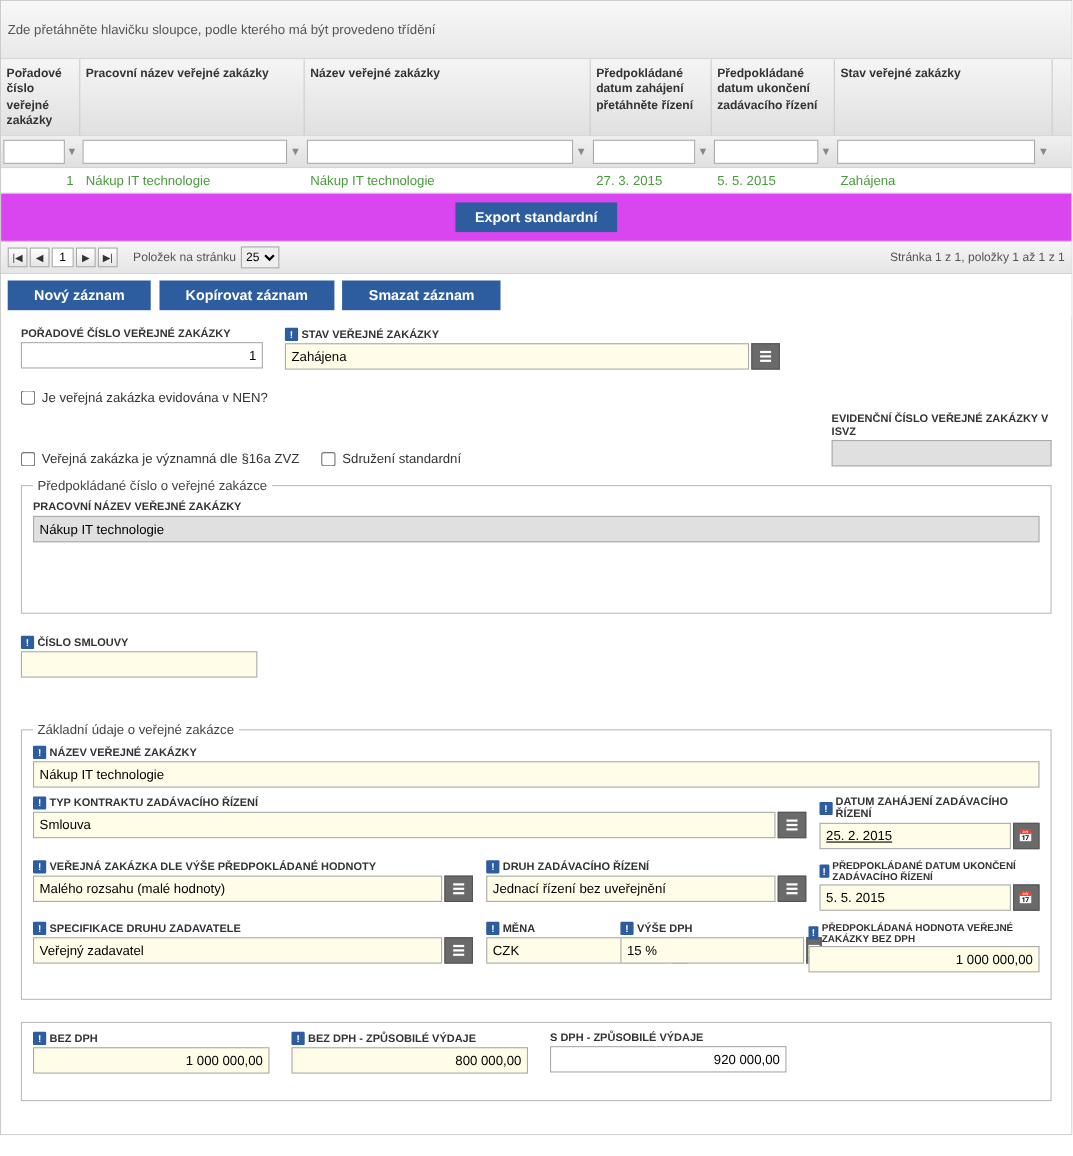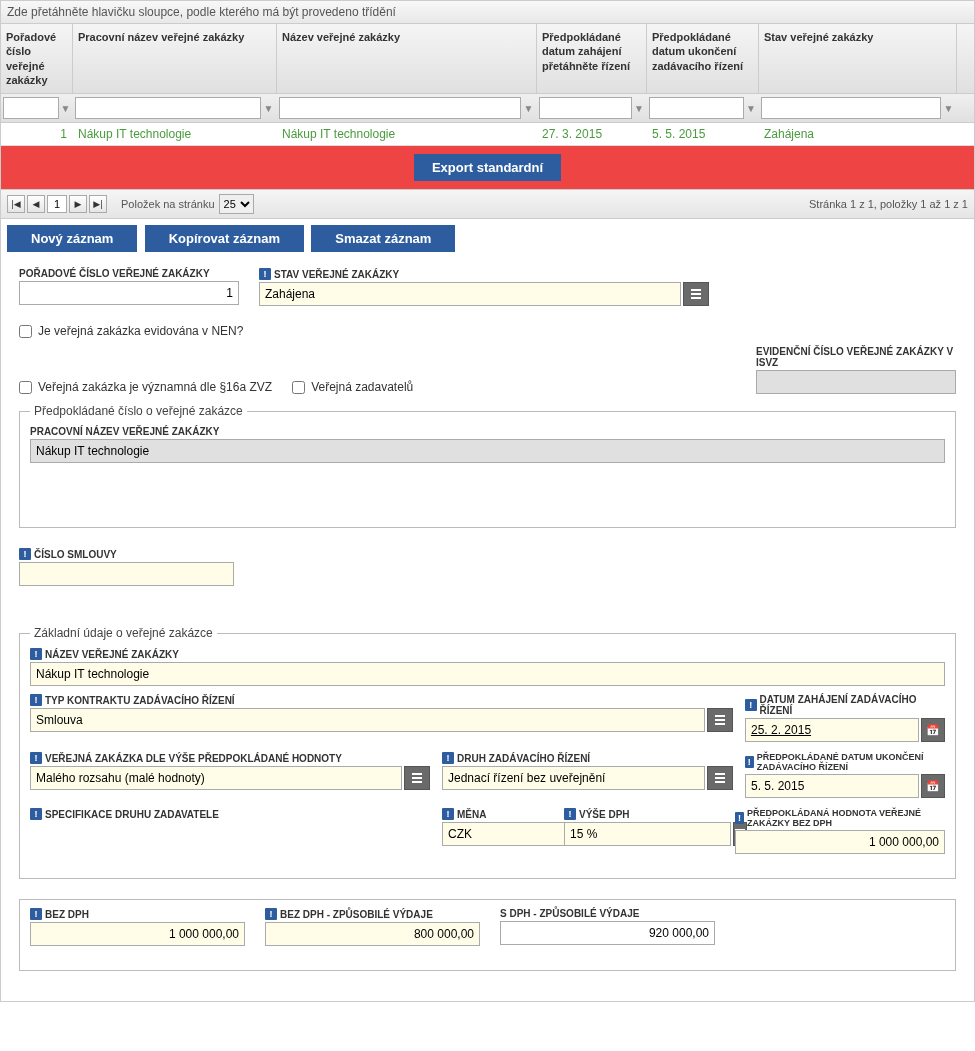--- a/index.html
+++ b/index.html
@@ -1,34 +1,34 @@
 <!DOCTYPE html>
 <html><head>
 <meta charset="utf-8">
 <style>
 * { box-sizing: border-box; margin: 0; padding: 0; font-family: Arial, sans-serif; }
 body { background: #fff; font-size: 12px; color: #333; }
 .container { width: 975px; background: #fff; border: 1px solid #ccc; }
-.group-hint { background: linear-gradient(#f8f8f8,#e8e8e8); padding: 4px 6px; font-size: 12px; color: #555; border-bottom: 1px solid #ccc; }
+.group-hint { background: linear-gradient(#f8f8f8,#e8e8e8); padding: 19px 6px; font-size: 12px; color: #555; border-bottom: 1px solid #ccc; }
 .grid-header { display: flex; background: linear-gradient(#f5f5f5,#e0e0e0); border-bottom: 1px solid #ccc; }
 .grid-header .cell { padding: 6px 5px; font-size: 11px; font-weight: bold; color: #333; border-right: 1px solid #ccc; line-height: 1.3; }
 .filter-row { display: flex; background: linear-gradient(#f0f0f0,#e0e0e0); border-bottom: 1px solid #ccc; padding: 3px 0; }
 .filter-cell { display: flex; align-items: center; padding: 0 2px; }
 .filter-cell input { width: 100%; height: 22px; border: 1px solid #aaa; padding: 0 3px; background: #fff; }
 .filter-icon { width: 14px; height: 22px; display: flex; align-items: center; justify-content: center; color: #888; font-size: 10px; margin-left: 1px; cursor: pointer; }
 .data-row { display: flex; background: #fff; border-bottom: 1px solid #ddd; }
 .data-row .cell { padding: 4px 5px; font-size: 12px; color: #4a9b3e; border-right: 1px solid transparent; }
 .data-row .cell.num { text-align: right; color: #4a9b3e; }
 .col-1 { width: 72px; }
 .col-2 { width: 204px; }
 .col-3 { width: 260px; }
 .col-4 { width: 110px; }
 .col-5 { width: 112px; }
 .col-6 { width: 198px; }
-.btn-row-center { text-align: center; padding: 8px 0; background: #ef4444; }
+.btn-row-center { text-align: center; padding: 8px 0; background: #d946ef; }
 .btn-blue { background: #2d5d9f; color: #fff; border: none; padding: 6px 18px; font-size: 13px; font-weight: bold; cursor: pointer; }
 .pager-bar { display: flex; align-items: center; background: linear-gradient(#f5f5f5,#e5e5e5); padding: 4px 6px; border-top: 1px solid #ccc; border-bottom: 1px solid #ccc; }
 .pager-btn { width: 18px; height: 18px; border: 1px solid #aaa; background: linear-gradient(#fff,#e5e5e5); display: inline-flex; align-items: center; justify-content: center; font-size: 9px; cursor: pointer; margin-right: 2px; }
 .pager-input { width: 20px; height: 18px; border: 1px solid #aaa; text-align: center; font-size: 11px; margin-right: 2px; }
 .pager-text { font-size: 11px; color: #555; margin-left: 12px; }
 .pager-select { height: 20px; border: 1px solid #aaa; font-size: 11px; margin-left: 4px; }
 .pager-right { margin-left: auto; font-size: 11px; color: #555; }
 .action-bar { padding: 6px; background: #fff; }
 .action-bar .btn-blue { margin-right: 4px; padding: 6px 24px; }
 .form-area { padding: 10px 18px; }
@@ -153,21 +153,21 @@
       <label>Je veřejná zakázka evidována v NEN?</label>
     </div>
 
     <div class="form-row" style="align-items:flex-end;">
       <div class="checkbox-row" style="margin:0;">
         <input type="checkbox" style="">
         <label>Veřejná zakázka je významná dle §16a ZVZ</label>
       </div>
       <div class="checkbox-row" style="margin:0;">
         <input type="checkbox" style="">
-        <label>Veřejná zadavatelů</label>
+        <label>Sdružení standardní</label>
       </div>
       <div class="form-field field-group-right" style="width:200px;">
         <span class="label">EVIDENČNÍ ČÍSLO VEŘEJNÉ ZAKÁZKY V ISVZ</span>
         <input class="input-text gray" value="" style="">
       </div>
     </div>
 
     <fieldset>
       <legend>Předpokládané číslo o veřejné zakázce</legend>
       <div class="form-field" style="width:100%;">
@@ -269,20 +269,30 @@
           </div>
         </div>
       </div>
 
       <div class="form-row" style="gap:12px;">
         <div class="form-field" style="width:400px;">
           <span class="label">
               <span class="info-icon">!</span>
               <span>SPECIFIKACE DRUHU ZADAVATELE</span>
             </span>
+          <div class="input-wrap">
+            <input class="input-text yellow" style="flex: 1 1 0%;" value="Veřejný zadavatel">
+            <span class="lookup-btn">
+                <svg width="12" height="12" viewBox="0 0 12 12">
+                  <rect x="1" y="1" width="10" height="2"></rect>
+                  <rect x="1" y="5" width="10" height="2"></rect>
+                  <rect x="1" y="9" width="10" height="2"></rect>
+                </svg>
+              </span>
+          </div>
         </div>
         <div class="form-field" style="width:110px;">
           <span class="label">
               <span class="info-icon">!</span>
               <span>MĚNA</span>
             </span>
           <div class="input-wrap">
             <input class="input-text yellow" style="flex: 1 1 0%;" value="CZK">
             <span class="lookup-btn">
                 <svg width="12" height="12" viewBox="0 0 12 12">

